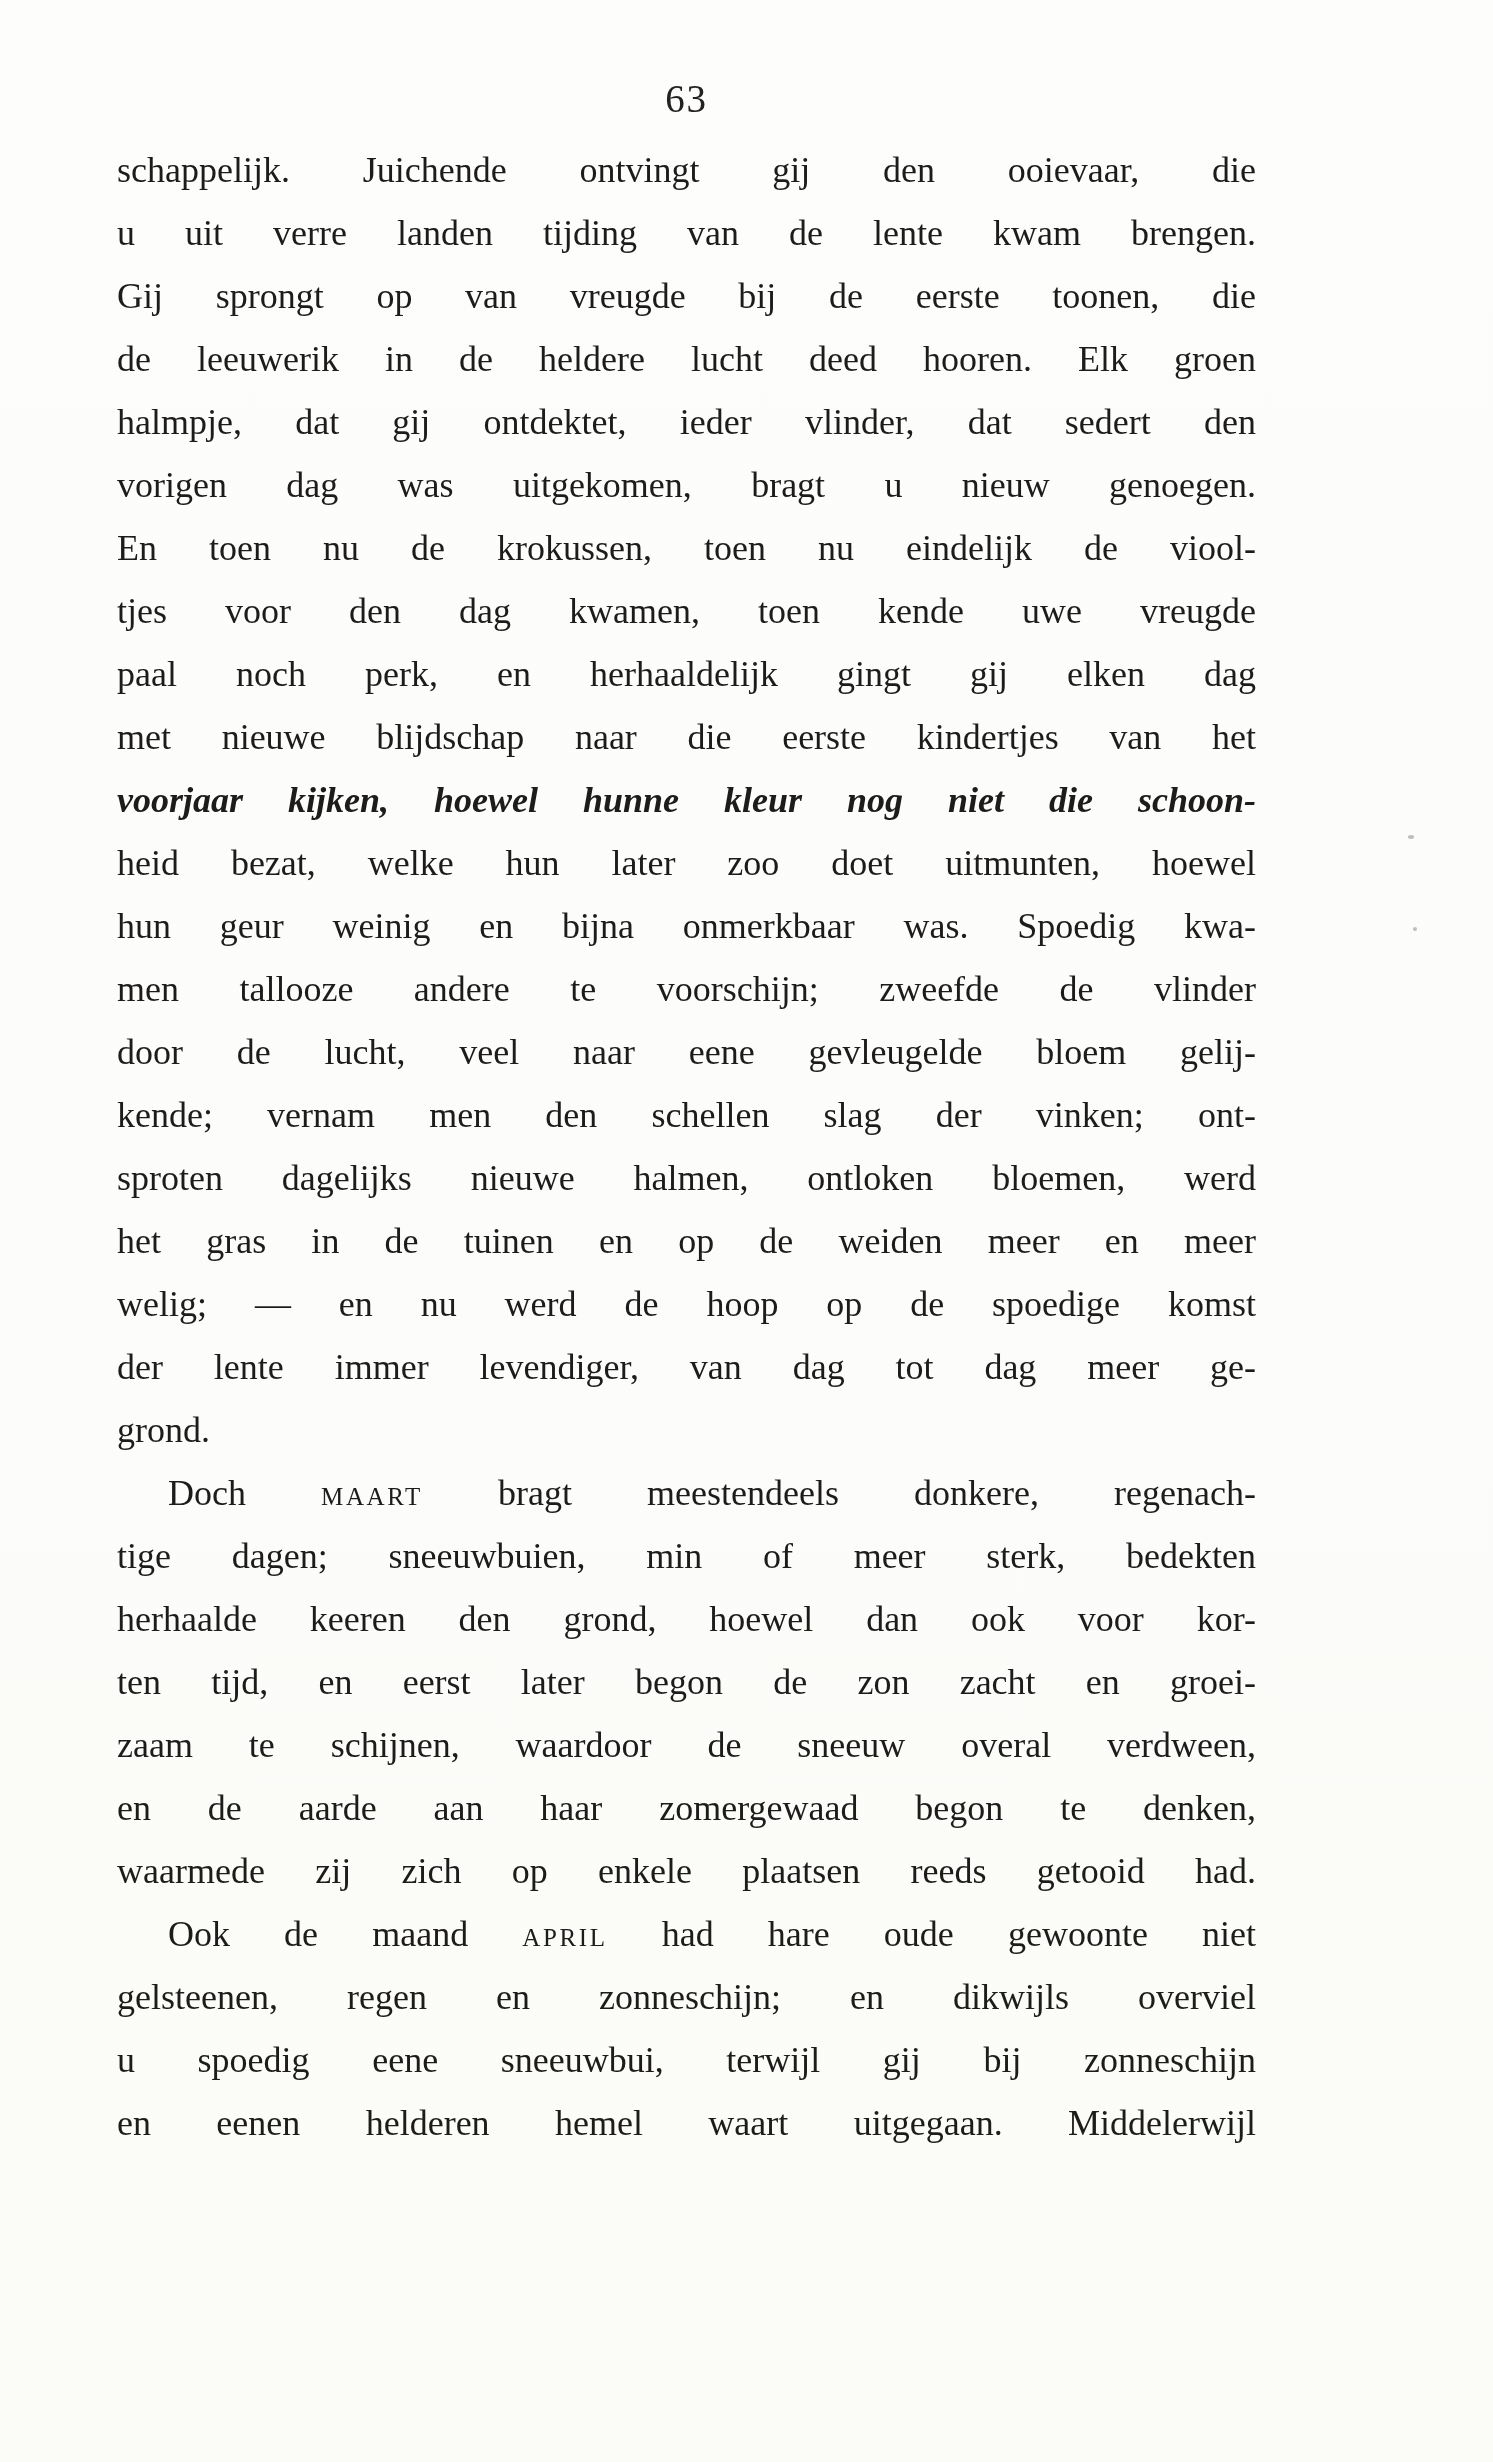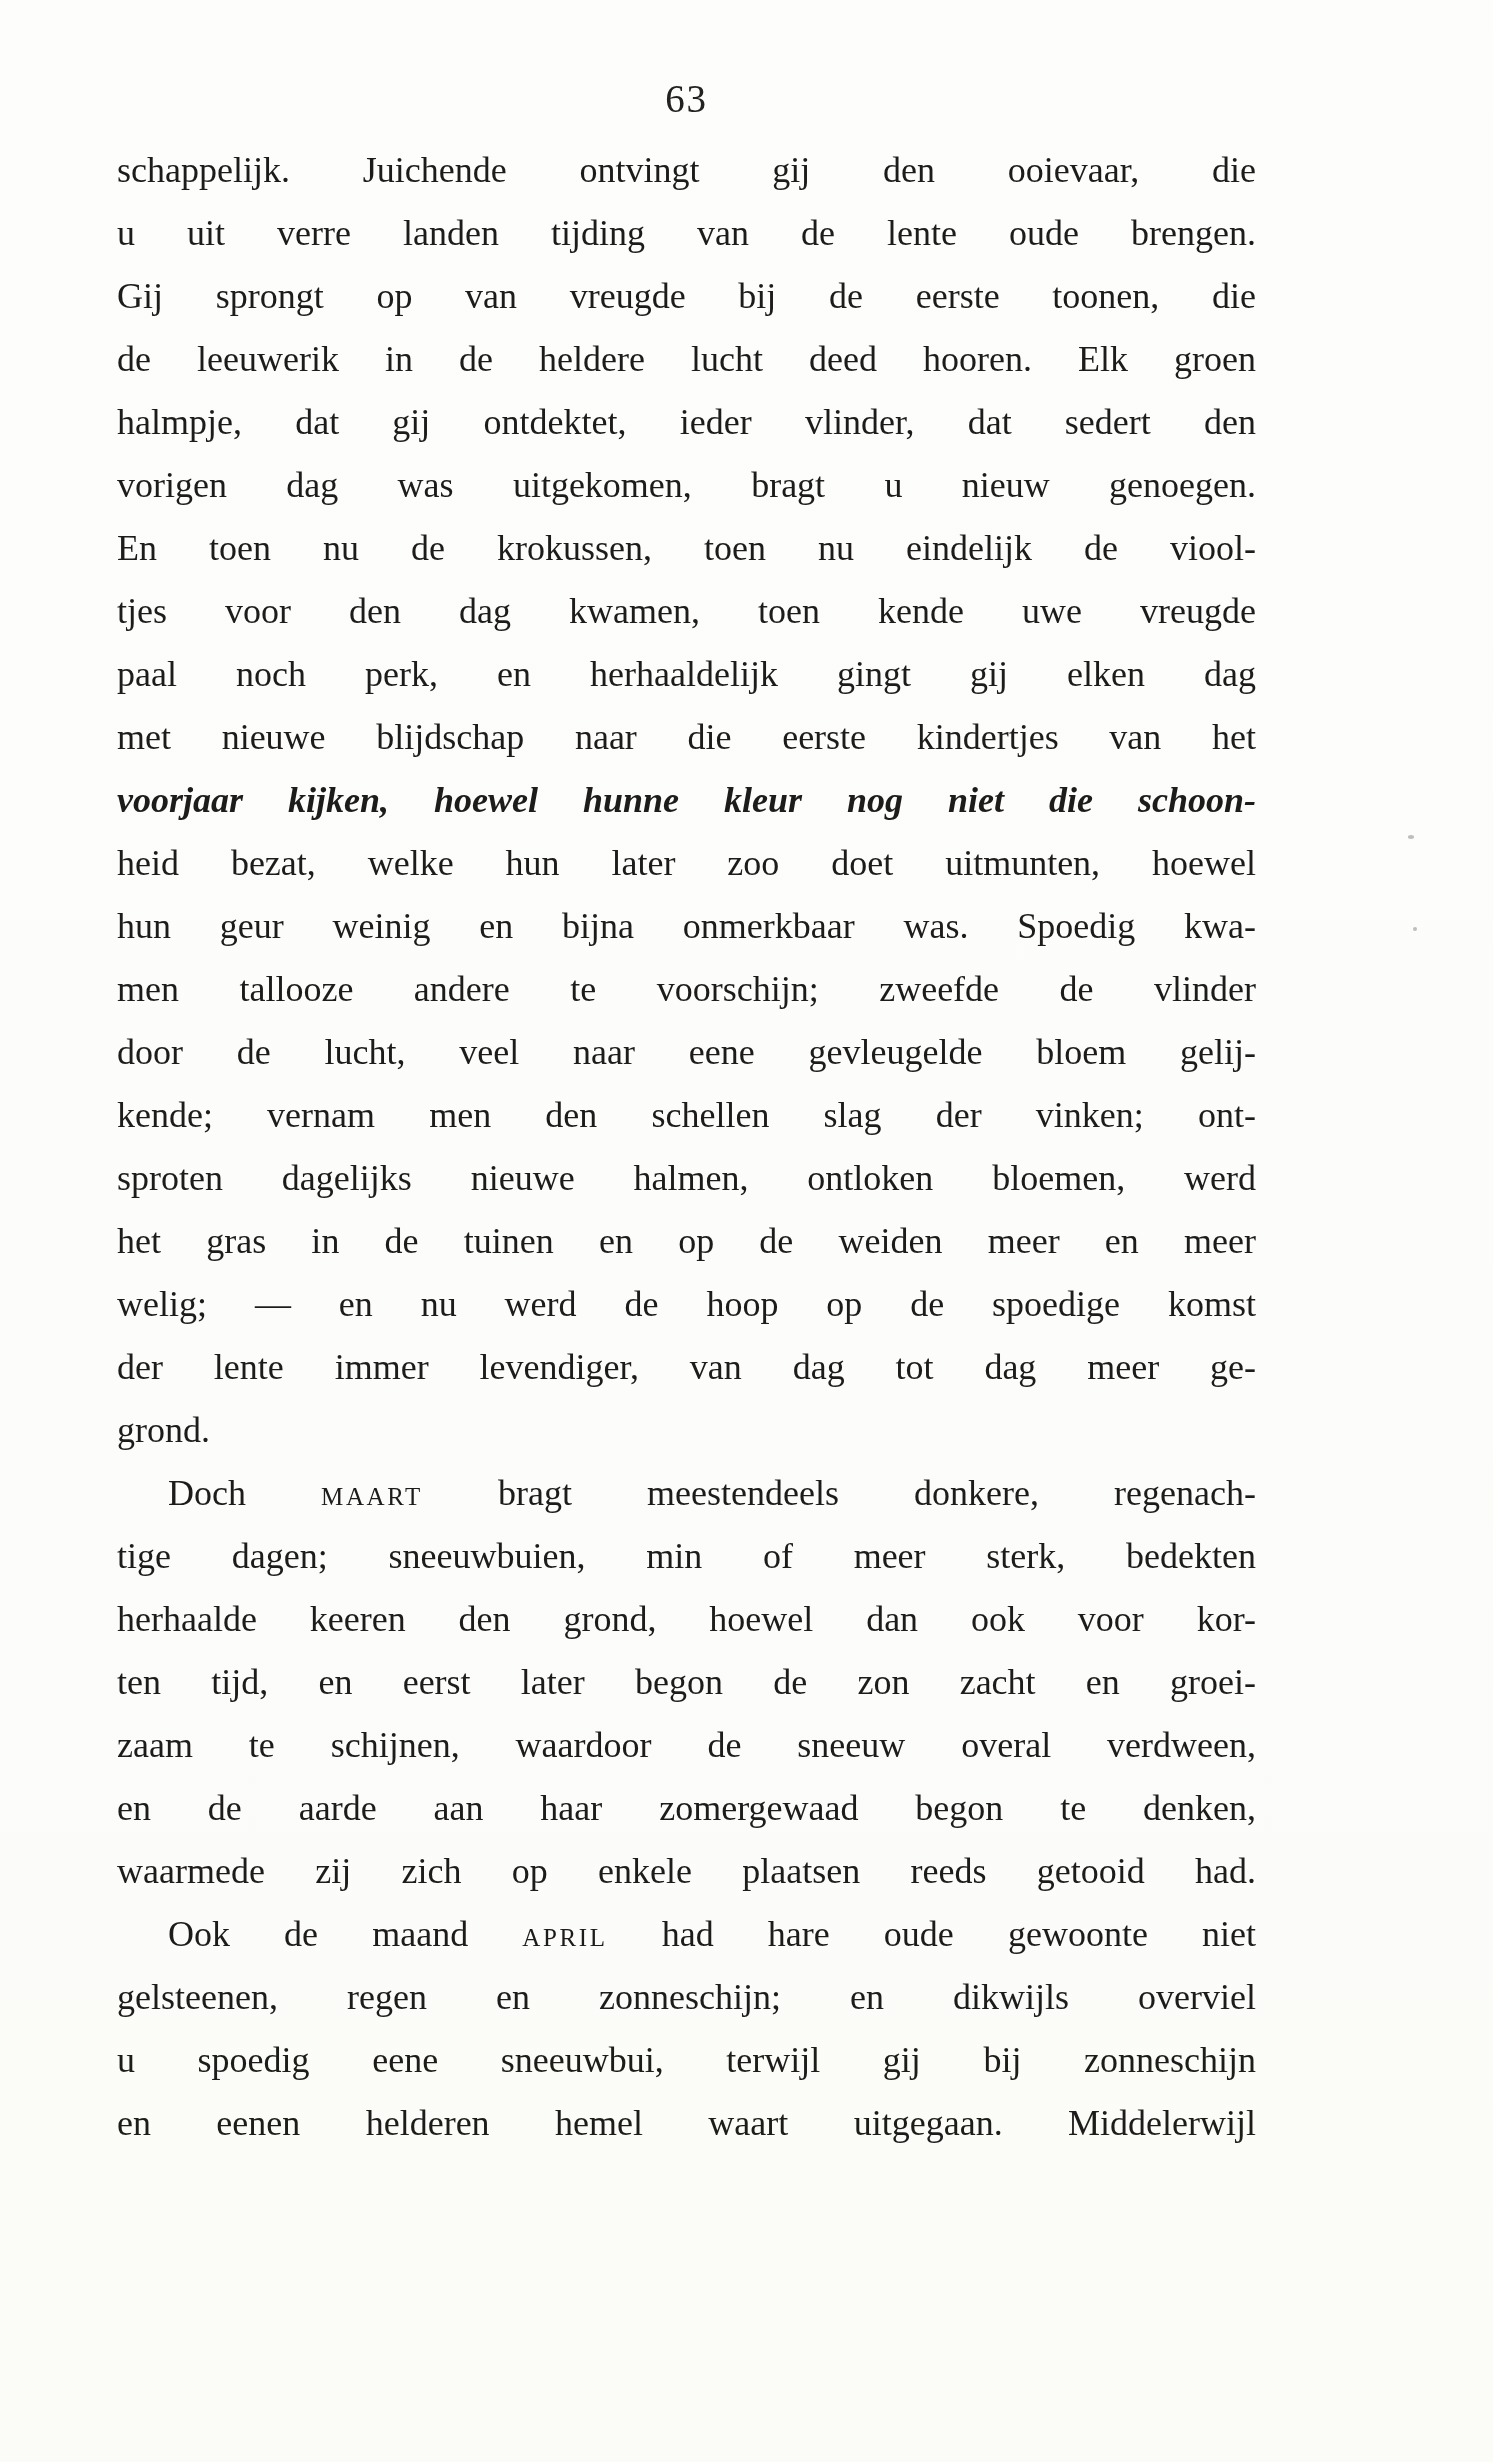--- a/index.html
+++ b/index.html
@@ -71,21 +71,21 @@
 </style>
 </head>
 <body>
 
 <div class="scan-page">
   <div class="page-number">63</div>
 
   <div class="text-block">
       <div class="paragraph">
         <div class="line"><span class="seg-normal">schappelijk. Juichende ontvingt gij den ooievaar, die</span></div>
-        <div class="line"><span class="seg-normal">u uit verre landen tijding van de lente oude brengen.</span></div>
+        <div class="line"><span class="seg-normal">u uit verre landen tijding van de lente kwam brengen.</span></div>
         <div class="line"><span class="seg-normal">Gij sprongt op van vreugde bij de eerste toonen, die</span></div>
         <div class="line"><span class="seg-normal">de leeuwerik in de heldere lucht deed hooren. Elk groen</span></div>
         <div class="line"><span class="seg-normal">halmpje, dat gij ontdektet, ieder vlinder, dat sedert den</span></div>
         <div class="line"><span class="seg-normal">vorigen dag was uitgekomen, bragt u nieuw genoegen.</span></div>
         <div class="line"><span class="seg-normal">En toen nu de krokussen, toen nu eindelijk de viool-</span></div>
         <div class="line"><span class="seg-normal">tjes voor den dag kwamen, toen kende uwe vreugde</span></div>
         <div class="line"><span class="seg-normal">paal noch perk, en herhaaldelijk gingt gij elken dag</span></div>
         <div class="line"><span class="seg-normal">met nieuwe blijdschap naar die eerste kindertjes van het</span></div>
         <div class="line"><span class="seg-italic">voorjaar kijken, hoewel hunne kleur nog niet die schoon-</span></div>
         <div class="line"><span class="seg-normal">heid bezat, welke hun later zoo doet uitmunten, hoewel</span></div>

